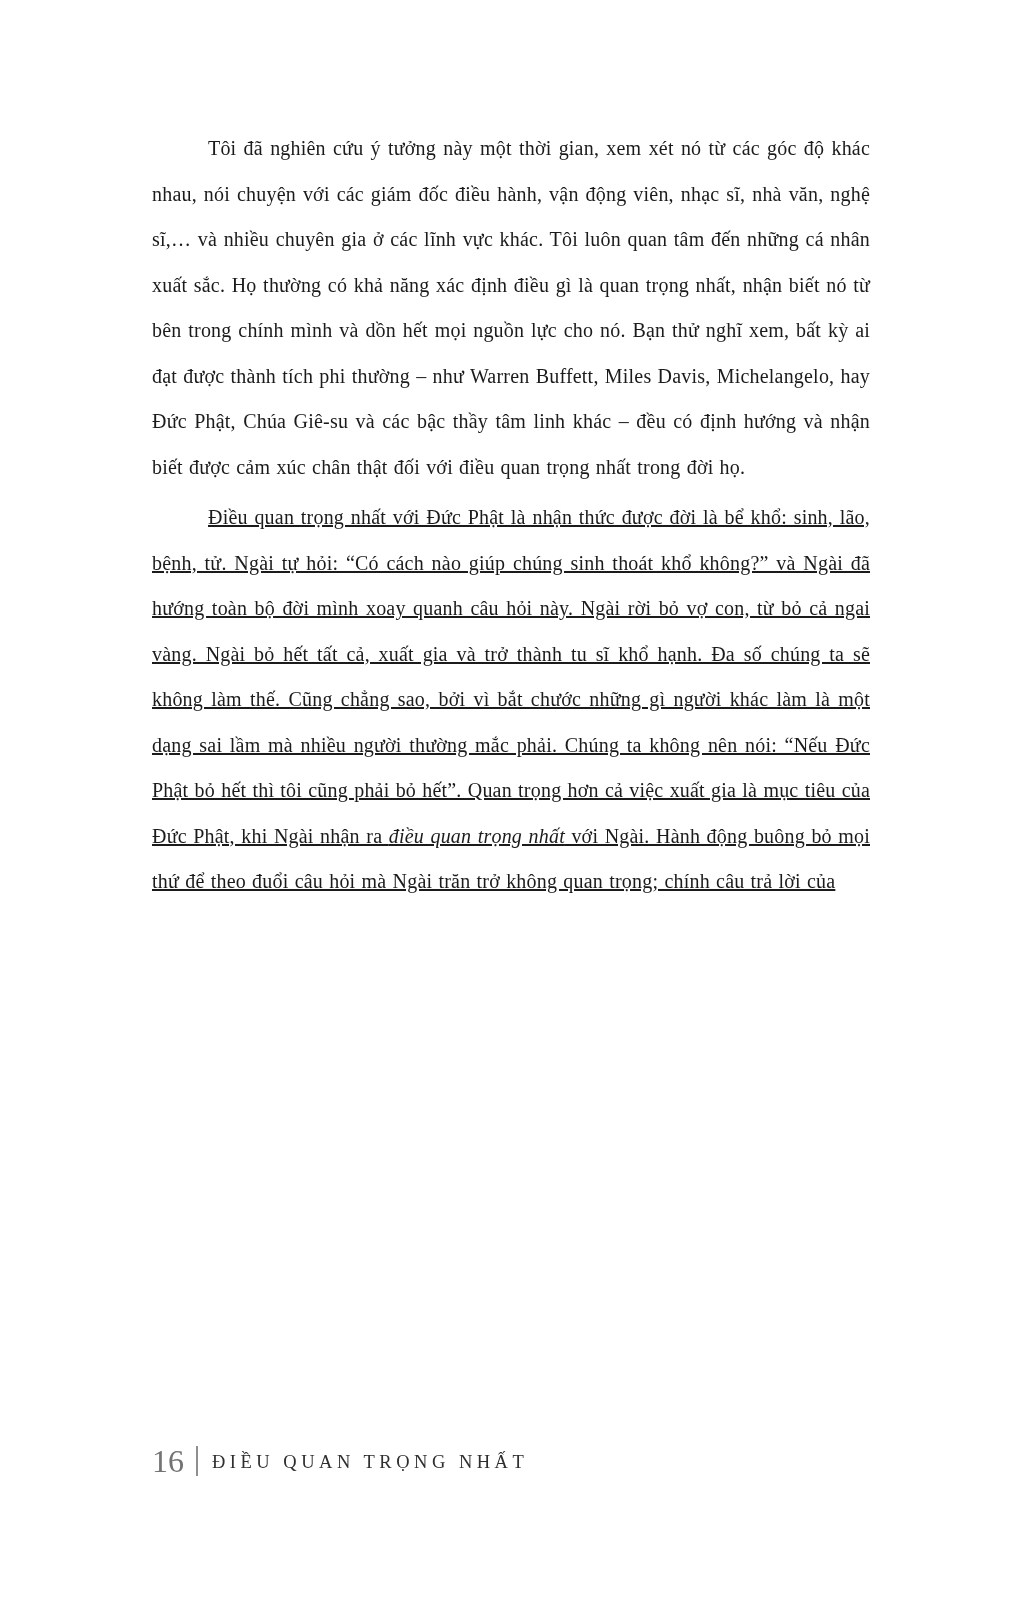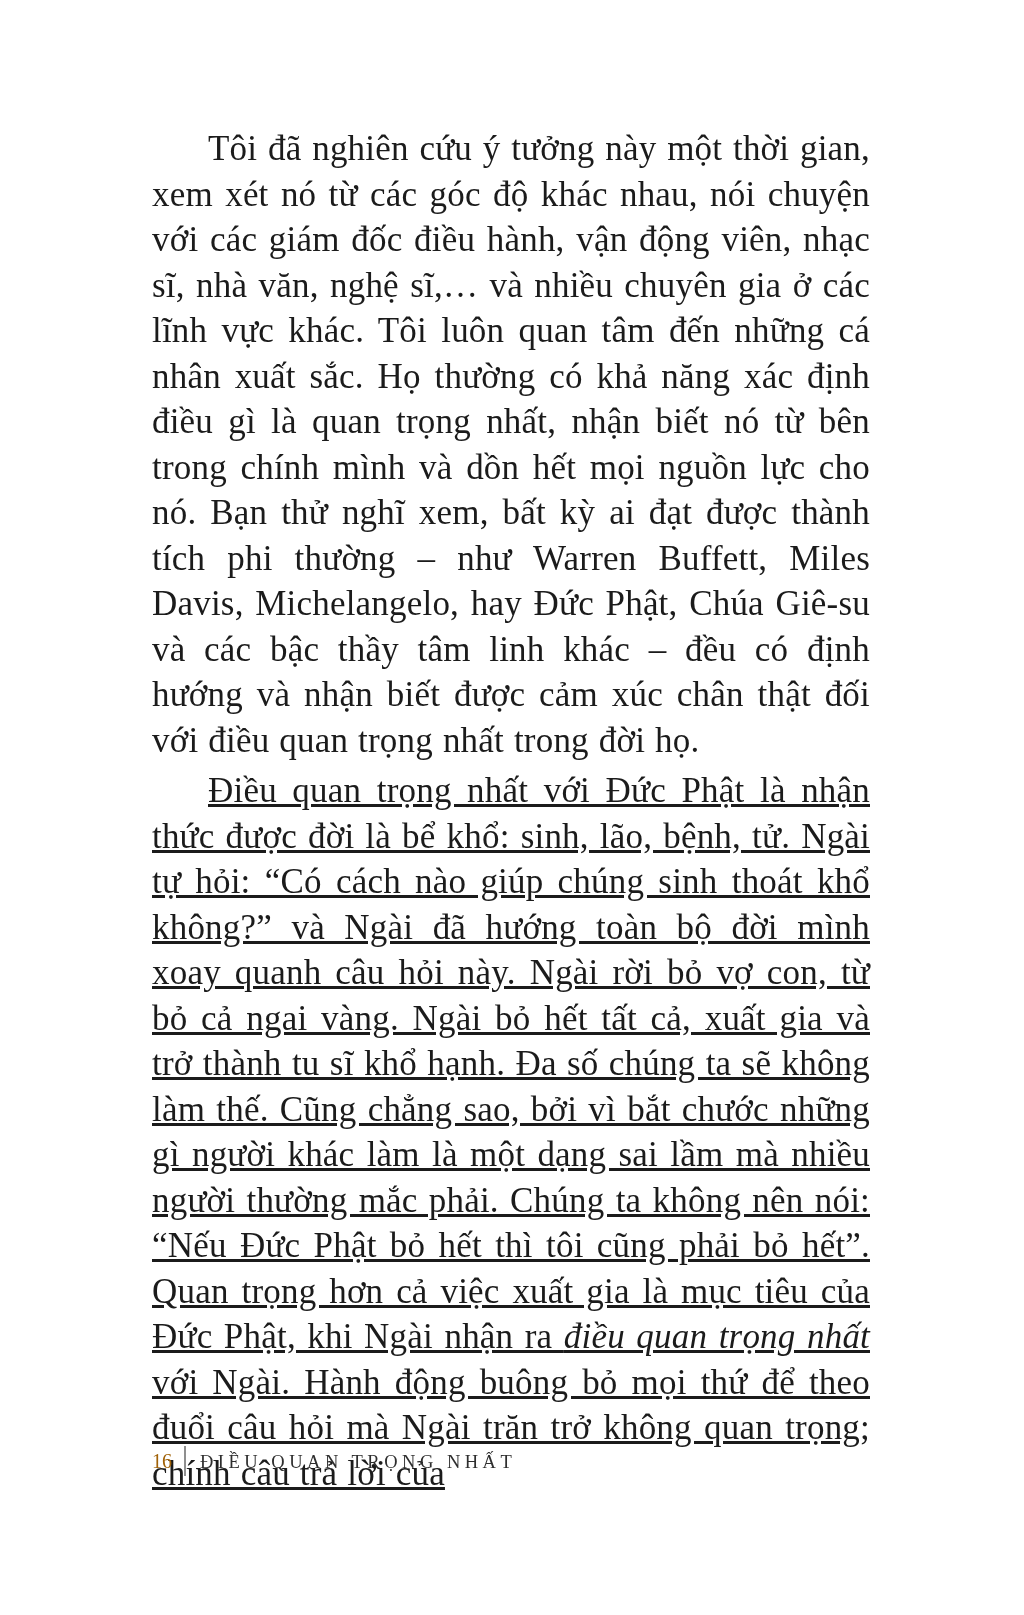--- a/index.html
+++ b/index.html
@@ -18,42 +18,42 @@
   .text-block {
     position: absolute;
     left: 152px;
     top: 126px;
     width: 718px;
   }
   .para {
     margin: 0;
     text-align: justify;
     text-indent: 56px;
-    font-size: 35px;
+    font-size: 20px;
     line-height: 45.5px;
     letter-spacing: 0.2px;
     word-spacing: 1px;
   }
   .para + .para {
     margin-top: 5px;
     text-decoration: underline;
   }
   .para em {
     font-style: italic;
   }
   .footer {
     position: absolute;
     left: 152px;
     top: 1444px;
     display: flex;
     align-items: center;
   }
   .page-num {
-    font-size: 20px;
-    color: #a16207;
+    font-size: 32px;
+    color: #737373;
     line-height: 34px;
   }
   .footer-divider {
     width: 2px;
     height: 30px;
     background: #8f8f8f;
     margin: 0 14px 0 12px;
   }
   .book-title {
     font-size: 18.5px;

